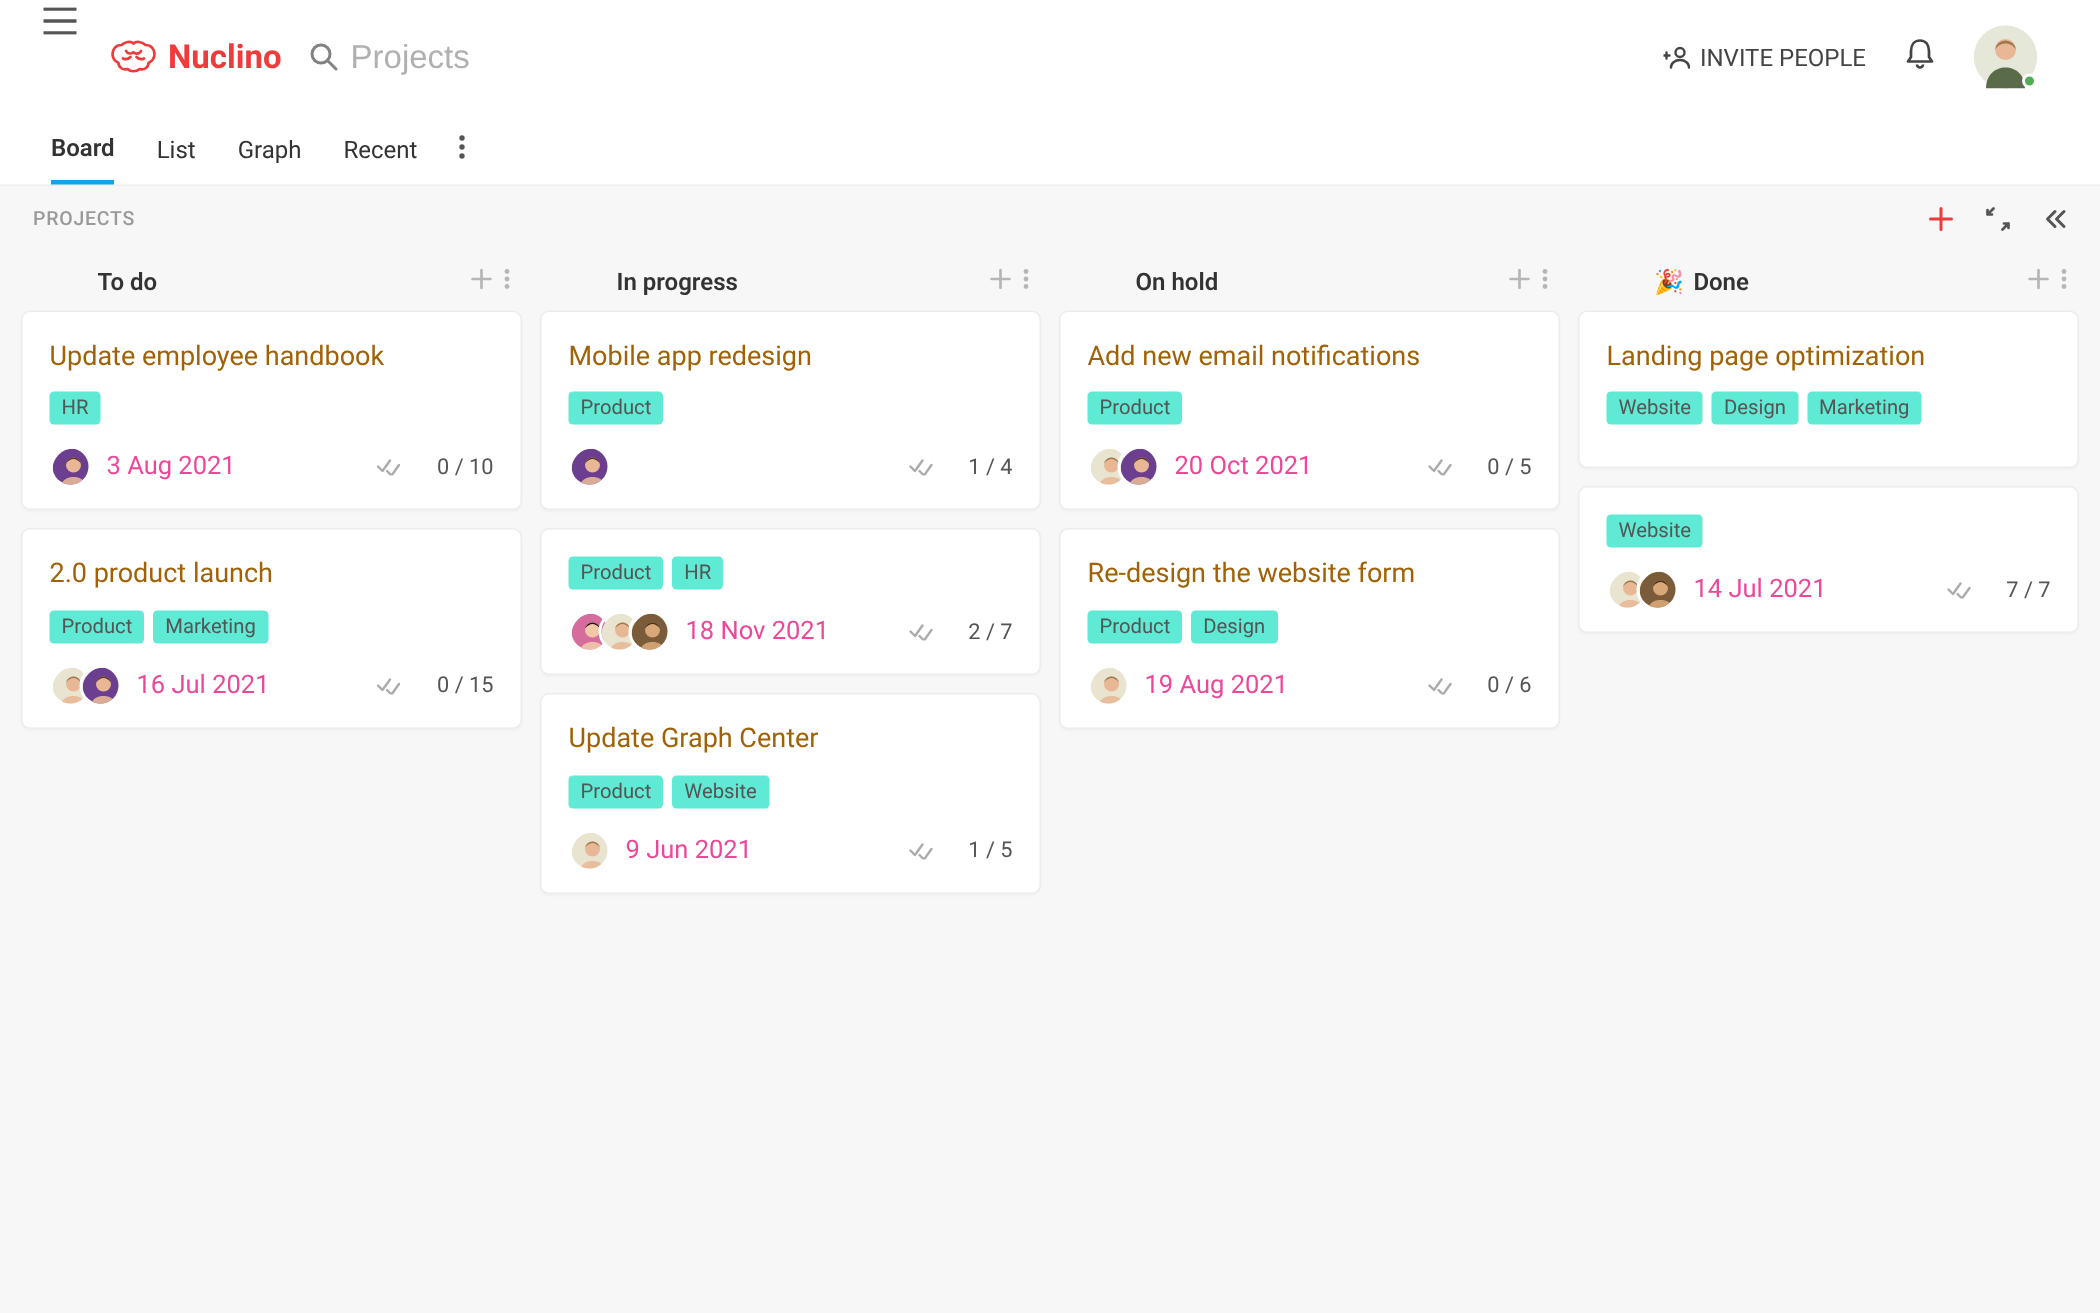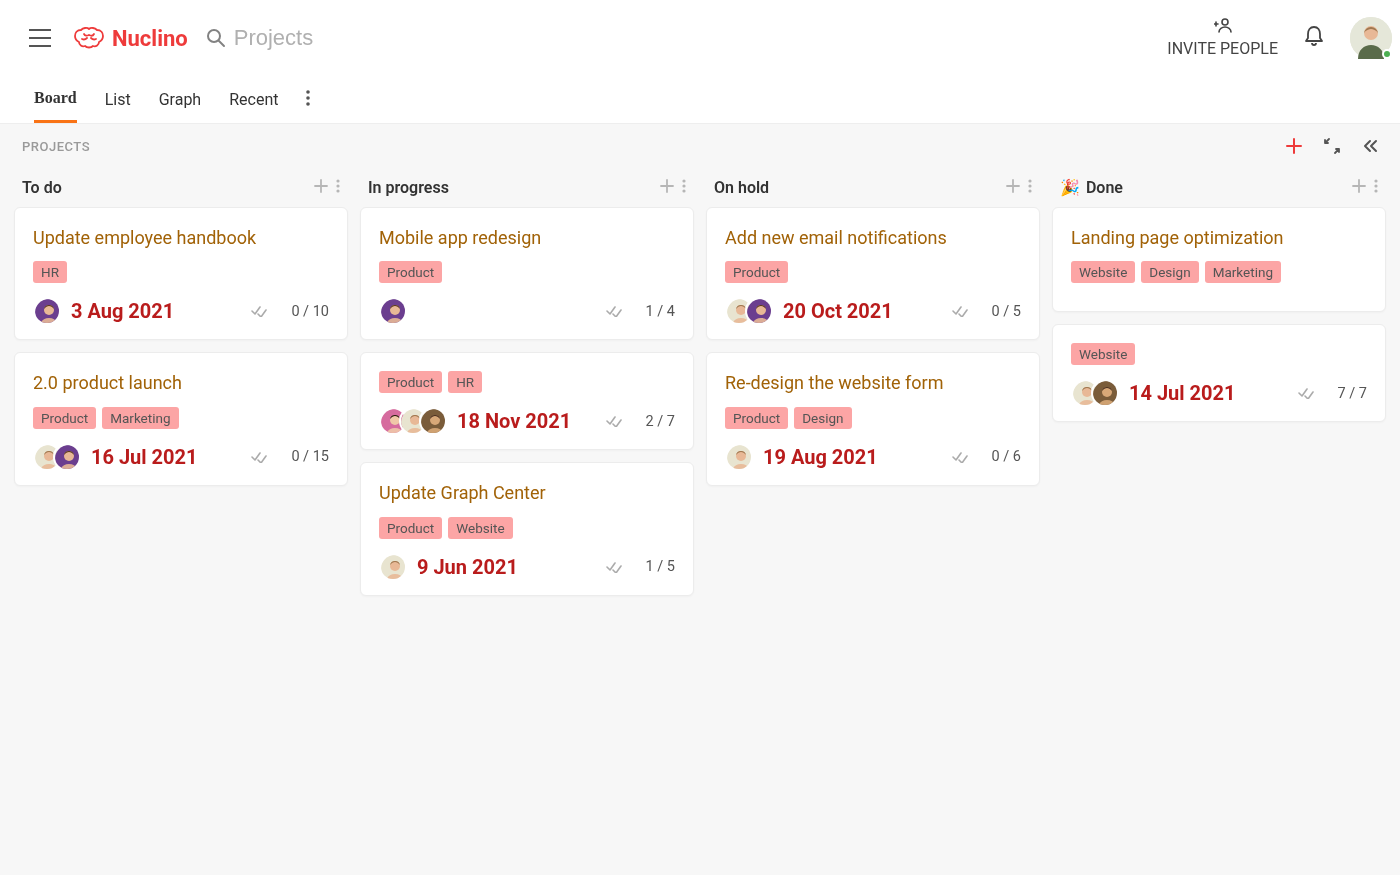--- a/index.html
+++ b/index.html
@@ -8,50 +8,49 @@
     background: #fff;
     color: #2d2d2d;
     width: 1400px;
     height: 875px;
     overflow: hidden;
   }
 
   
   .header {
     display: flex;
-    align-items: center;
     height: 76px;
-    padding: 0 8px 0 26px;
+    padding: 0 42px 0 26px;
     gap: 18px;
   }
   .menu-btn { width: 28px; height: 28px; display:flex; align-items:center; justify-content:center; cursor:pointer; color:#555; }
   .logo { display:flex; align-items:center; gap:6px; cursor:pointer; }
   .logo-text { font-weight:700; font-size:22px; color:#ee3b3b; letter-spacing:0; }
   .search-wrap { display:flex; align-items:center; gap:8px; flex:1; }
   .search-icon { color:#828282; }
   .search-input { border:none; outline:none; font-size:22px; color:#888; background:transparent; width:300px; }
   .search-input::placeholder { color:#b0b0b0; }
   .header-right { display:flex; align-items:center; gap:26px; }
-  .invite { display:flex; align-items:center; gap:6px; color:#444; font-size:16px; cursor:pointer;flex-direction:column; }
+  .invite { display:flex; align-items:center; gap:6px; color:#444; font-size:16px; cursor:pointer; }
   .bell { color:#444; cursor:pointer; }
   .profile { position:relative; width:42px; height:42px; border-radius:50%; background:#e5e7d9; display:flex; align-items:center; justify-content:center; cursor:pointer; overflow:visible; }
   .profile svg { width:42px; height:42px; }
   .presence-dot { position:absolute; bottom:0px; right:0px; width:10px; height:10px; border-radius:50%; background:#4caf50; border:2px solid #fff; }
 
   
   .tabs {
     display:flex;
     align-items:center;
     gap:28px;
     padding: 0 22px 0 34px;
     border-bottom:1px solid #eee;
     height:48px;
   }
   .tab { font-size:16px; color:#333; cursor:pointer; height:100%; display:flex; align-items:center; }
-  .tab.active { font-weight:600; border-bottom:3px solid #f97316;font-family:Liberation Serif, serif; }
+  .tab.active { font-weight:600; border-bottom:3px solid #0ea5e9; }
   .tab-more { color:#555; cursor:pointer; }
 
   
   .board-wrap {
     background:#f7f7f7;
     height: calc(875px - 76px - 48px);
     padding: 0;
     overflow:hidden;
   }
   .board-header {
@@ -67,40 +66,41 @@
   .columns {
     display:flex;
     gap:12px;
     padding: 10px 14px 0 14px;
   }
   .column { width: 336px; }
   .col-head {
     display:flex;
     align-items:flex-end;
     padding: 8px 8px 10px 8px;
+    margin-left: 43px;
   }
   .col-title { font-weight:600; font-size:16px; color:#333; flex:1; display:flex; align-items:center; gap:6px; }
   .col-add, .col-more { color:#b6b6b6; cursor:pointer; margin-left:8px; }
   .card {
     background:#fff;
     border-radius:6px;
     border:1px solid #ececec;
     box-shadow: 0 1px 2px rgba(0,0,0,0.03);
     padding:18px 18px 14px 18px;
     margin-bottom:12px;
     cursor:pointer;
   }
   .card-title { font-size:18px; color:#a16207; margin-bottom:12px; line-height:1.3; }
   .tags { display:flex; flex-wrap:wrap; gap:6px; margin-bottom:14px; }
-  .tag { background:#fca5a5; color:#555; font-size:13.5px; padding:3px 8px; border-radius:3px; }
+  .tag { background:#5eead4; color:#555; font-size:13.5px; padding:3px 8px; border-radius:3px; }
   .card-foot { display:flex; align-items:center; }
   .avatars { display:flex; }
   .av { width:28px; height:28px; border-radius:50%; border:2px solid #fff; margin-left:-8px; overflow:hidden; }
   .av:first-child { margin-left:0; }
-  .date { font-size:20px; color:#b91c1c; margin-left:10px;font-weight:bold; }
+  .date { font-size:17px; color:#ec4899; margin-left:10px; }
   .progress { margin-left:auto; display:flex; align-items:center; gap:24px; font-size:14.5px; color:#555; }
   .check-icon { color:#888; }
 
   .emoji { font-size:16px; }
 </style>
 </head>
 <body>
 
 <div class="header">
   <div class="menu-btn">

